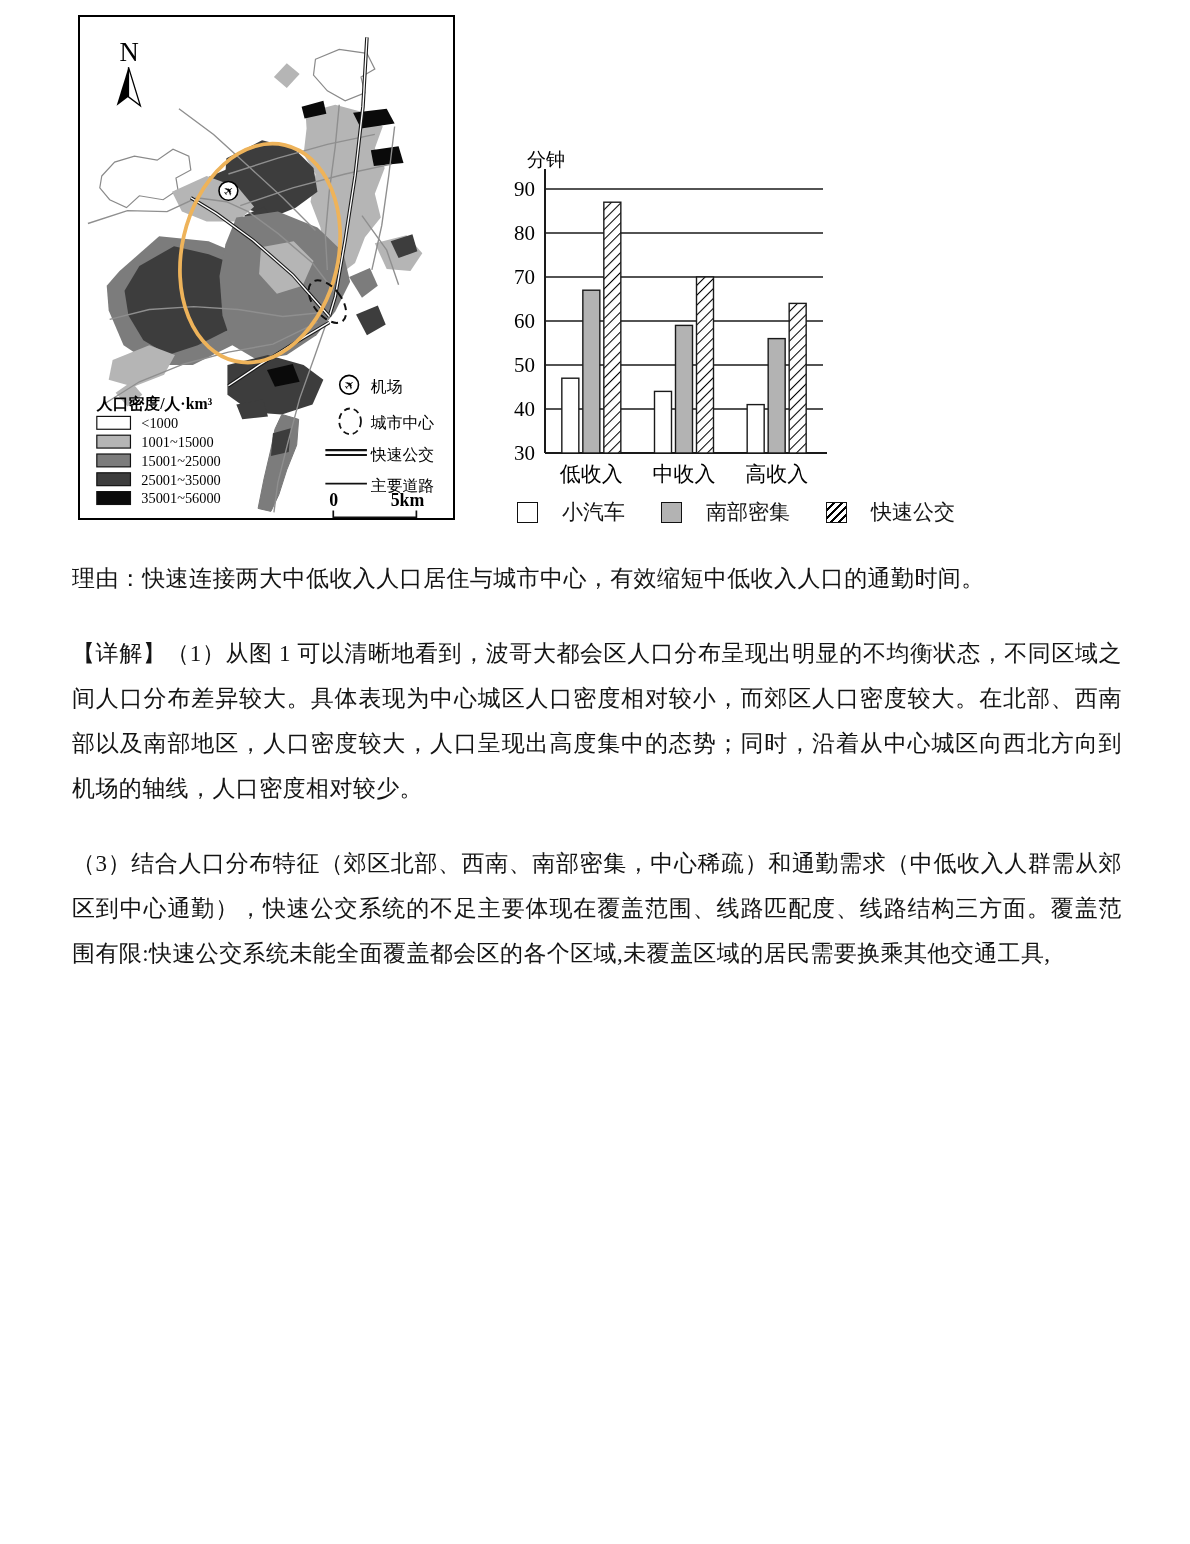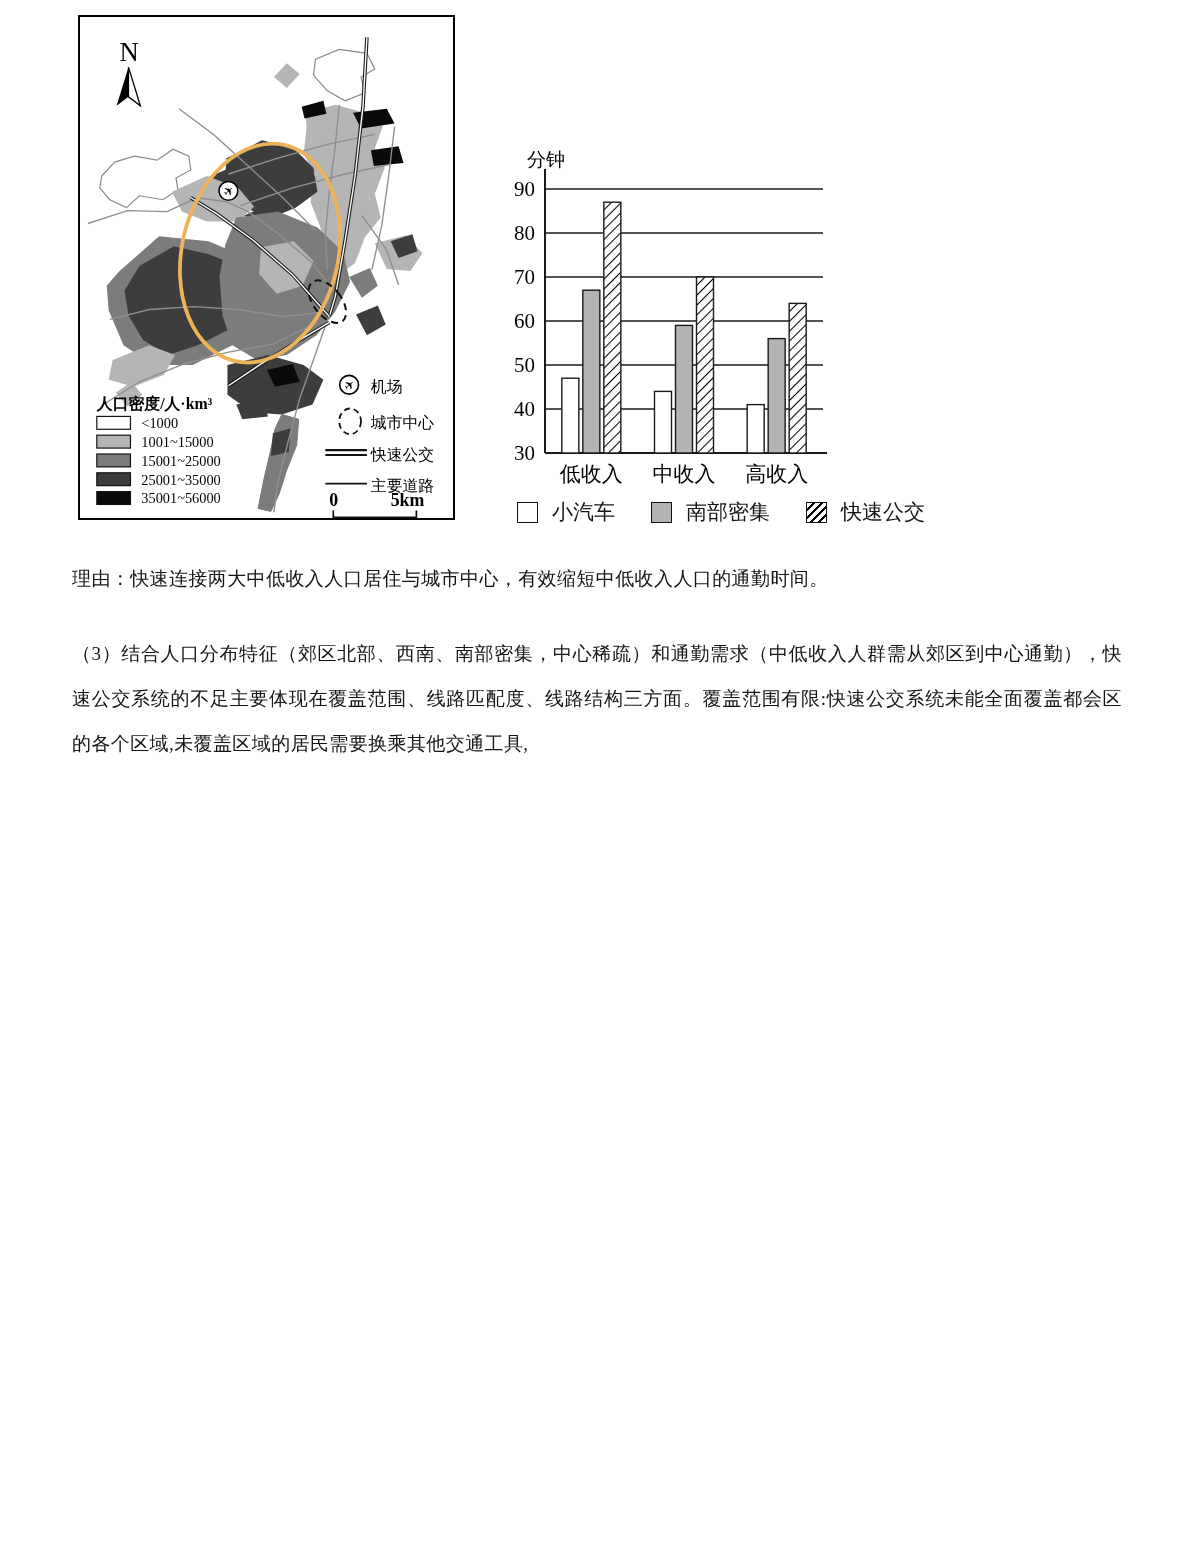--- a/index.html
+++ b/index.html
@@ -27,28 +27,28 @@
   .chart-box{position:absolute;left:483px;top:142px;width:372px;height:400px;}
   .chart-box svg{display:block;}
   .grid{stroke:#1a1a1a;stroke-width:1.6;}
   .axis{stroke:#1a1a1a;stroke-width:2;}
   .tick{font-size:21px;}
   .cat{font-size:21px;}
   .ylab{font-size:19px;}
   .bar{stroke:#1a1a1a;stroke-width:1.4;}
   .chart-legend{position:absolute;left:34px;top:356px;display:flex;gap:36px;
                 font-size:21px;align-items:center;white-space:nowrap;}
-  .legend-item{display:flex;align-items:center;gap:14px;}
+  .legend-item{display:flex;align-items:center;gap:24px;}
   .sw{width:21px;height:21px;border:1.7px solid #111;box-sizing:border-box;display:inline-block;background:#fff;}
   .sw-gray{background:#b3b3b3;}
   .sw-hatch{background:repeating-linear-gradient(135deg,#ffffff 0 4px,#000000 4px 5.7px);}
 
   
   .text-block{position:absolute;left:72px;top:556px;width:1050px;}
-  .text-block p{margin:0 0 30px 0;font-size:19px;line-height:45px;
+  .text-block p{margin:0 0 30px 0;font-size:23px;line-height:45px;
                 text-align:justify;text-justify:inter-ideograph;letter-spacing:0.4px;}
 </style>
 </head>
 <body>
 
 <div class="page">
 
   <div class="map-box">
     <svg viewBox="0 0 377 505" xmlns="http://www.w3.org/2000/svg">
 
@@ -211,16 +211,17 @@
       </span>
       <span class="legend-item">
         <span class="sw sw-hatch"></span>
         <span>快速公交</span>
       </span>
     </div>
   </div>
 
   <div class="text-block">
     <p>理由：快速连接两大中低收入人口居住与城市中心，有效缩短中低收入人口的通勤时间。</p>
+    <p>【详解】（1）从图 1 可以清晰地看到，波哥大都会区人口分布呈现出明显的不均衡状态，不同区域之间人口分布差异较大。具体表现为中心城区人口密度相对较小，而郊区人口密度较大。在北部、西南部以及南部地区，人口密度较大，人口呈现出高度集中的态势；同时，沿着从中心城区向西北方向到机场的轴线，人口密度相对较少。</p>
     <p>（3）结合人口分布特征（郊区北部、西南、南部密集，中心稀疏）和通勤需求（中低收入人群需从郊区到中心通勤），快速公交系统的不足主要体现在覆盖范围、线路匹配度、线路结构三方面。覆盖范围有限:快速公交系统未能全面覆盖都会区的各个区域,未覆盖区域的居民需要换乘其他交通工具,</p>
   </div>
 
 </div>
 
 </body></html>

